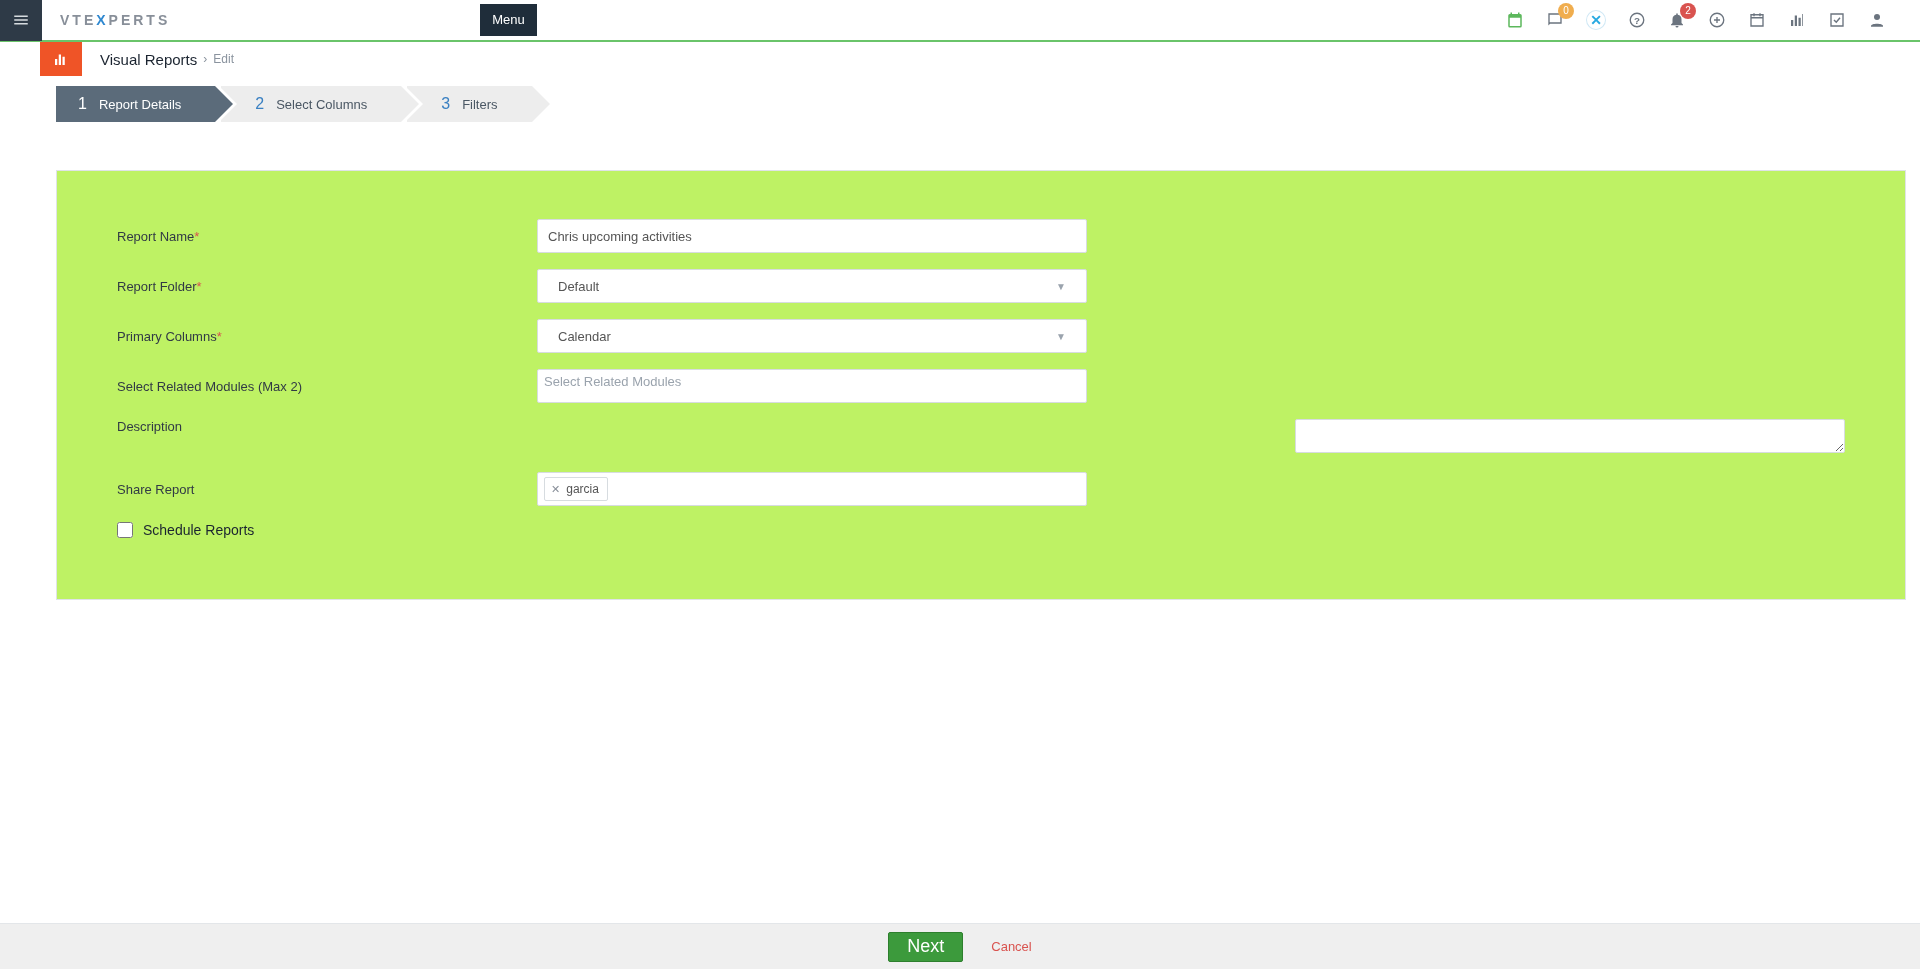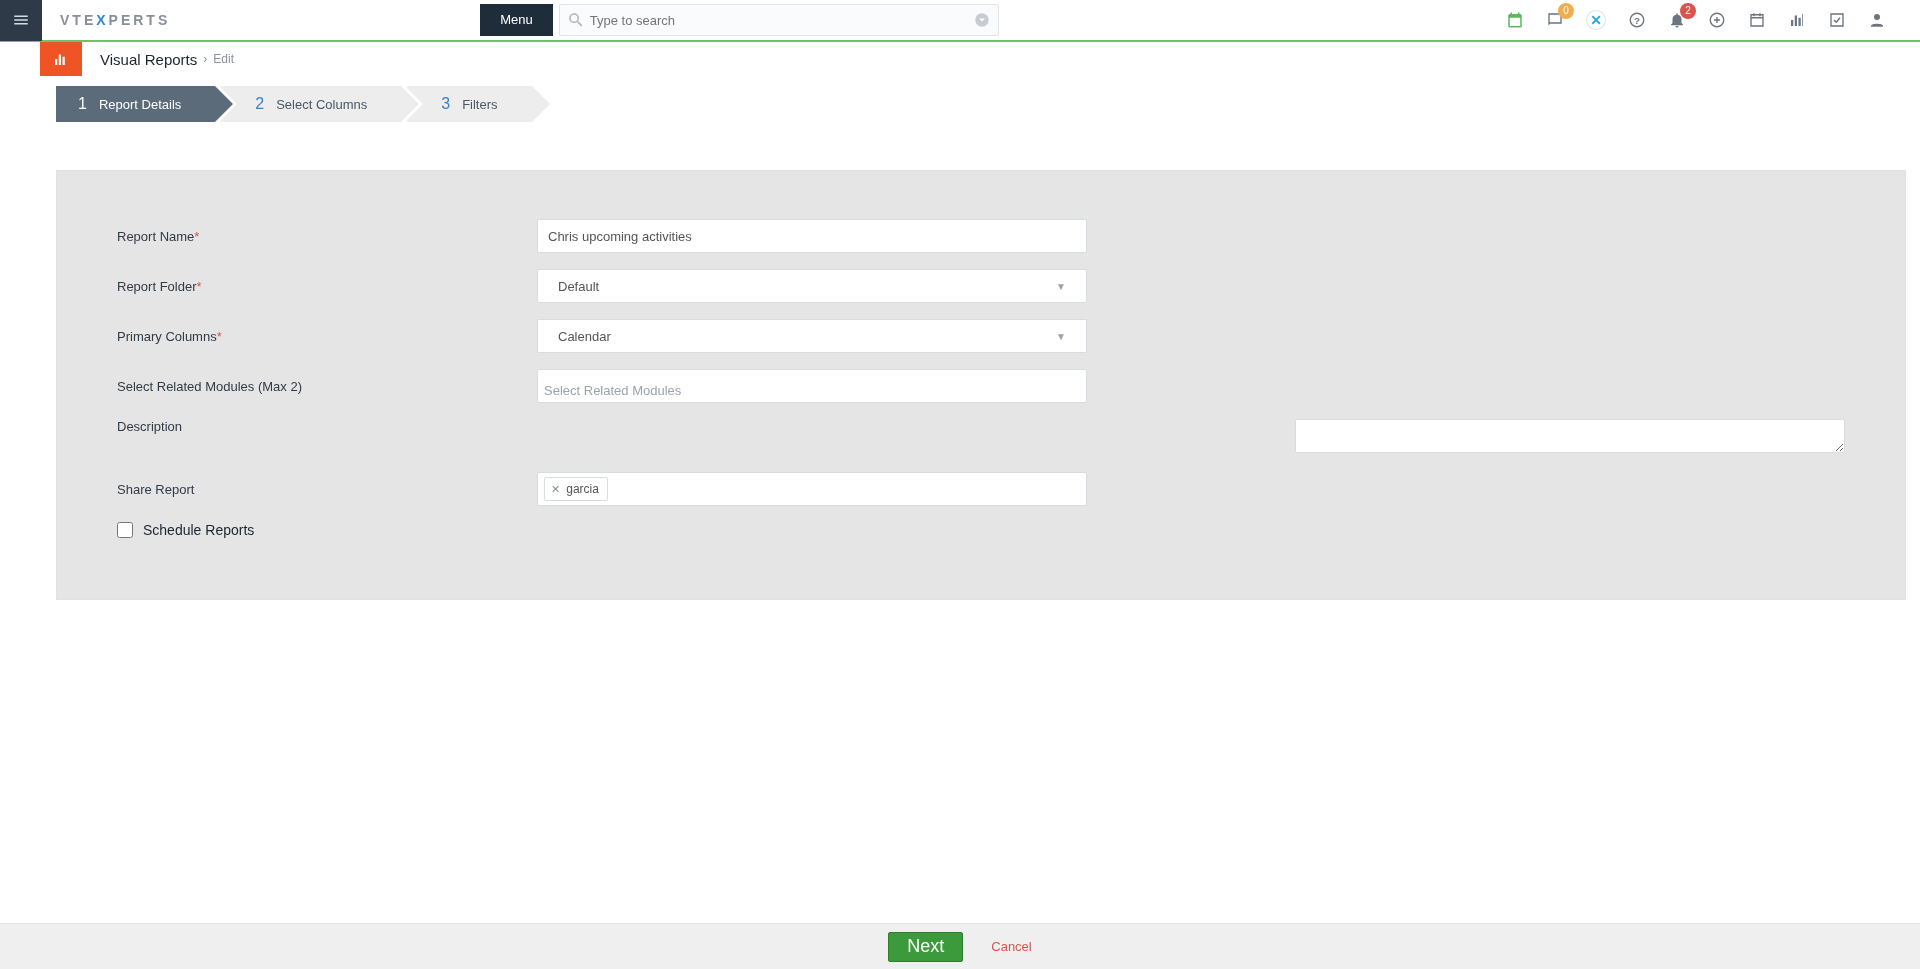--- a/index.html
+++ b/index.html
@@ -5,21 +5,21 @@
 * { box-sizing: border-box; margin: 0; padding: 0; }
 body { font-family: "Segoe UI", -apple-system, Helvetica, Arial, sans-serif; font-size: 13px; color: #333; background: #fff; width: 1920px; height: 969px; overflow: hidden; position: relative; }
 
 
 .topbar { height: 42px; background: #fff; display: flex; align-items: center; padding: 0 12px 0 0; border-bottom: 2px solid #6ac46a; }
 .hamburger { width: 42px; height: 42px; background: #2e3a47; display: flex; align-items: center; justify-content: center; cursor: pointer; }
 .hamburger svg { fill: #d7dce0; }
 .logo { margin-left: 18px; display: flex; align-items: center; height: 42px; }
 .logo-text { font-weight: 600; letter-spacing: 3px; font-size: 14px; color: #888f99; font-family: Liberation Sans, sans-serif;}
 .logo-x { color: #2f88d0; }
-.menu-btn { height: 32px; line-height: 32px; background: #1f2d3a; color: #fff; padding: 0 20px; font-size: 13px; cursor: pointer; margin-left: 60px;}
+.menu-btn { height: 32px; line-height: 32px; background: #1f2d3a; color: #fff; padding: 0 12px; font-size: 13px; cursor: pointer; margin-left: 60px;}
 .search-wrap { position: relative; margin-left: 6px; width: 440px; }
 .search-wrap input { width: 100%; height: 32px; border: 1px solid #e1e4e8; background: #fafbfc; padding: 0 34px 0 30px; font-size: 13px; color: #555; outline: none; border-radius: 2px;}
 .search-wrap .s-icon { position: absolute; left: 8px; top: 7px; color: #aeb5bd; }
 .search-wrap .s-arrow { position: absolute; right: 8px; top: 7px; color: #aeb5bd; }
 .topbar-right { margin-left: auto; display: flex; align-items: center; gap: 22px; padding-right: 22px;}
 .icon-slot { position: relative; cursor: pointer; color: #6b747f; display: flex; align-items: center; }
 .icon-slot svg { fill: #6b747f; }
 .badge { position: absolute; top: -8px; right: -10px; min-width: 16px; height: 16px; border-radius: 8px; color: #fff; font-size: 10px; line-height: 16px; text-align: center; padding: 0 3px;}
 .badge.yellow { background: #f0ad4e; }
 .badge.red { background: #d9534f; }
@@ -50,31 +50,31 @@
 .step .label { color: inherit; }
 .step:not(.active) .num { color:#3a80c2; font-weight:400;}
 .step:not(.active) .label { color:#4a5764;}
 
 .step::after { content:""; position:absolute; right:-18px; top:0; border-top:18px solid transparent; border-bottom:18px solid transparent; border-left:18px solid #ededed; z-index:2;}
 .step.active::after { border-left-color:#5b6b7a; }
 .step::before { content:""; position:absolute; right:-22px; top:-2px; border-top:20px solid transparent; border-bottom:20px solid transparent; border-left:20px solid #fff; z-index:1;}
 .step:first-child { padding-left:22px; }
 
 
-.panel { border:1px solid #dfe3e7; padding:48px 60px 60px; min-height:430px; background:#e5e5e5;margin-top:48px;}
+.panel { border:1px solid #dfe3e7; padding:48px 60px 60px; min-height:430px; background:#bef264;margin-top:48px;}
 .form-row { display:flex; align-items:center; margin-bottom:16px; }
 .form-row.align-top { align-items:flex-start;justify-content:space-between; }
 .col-label { width:420px; color:#313a45; font-size:13px; }
 .col-field { width:550px;border-radius:15px; }
 .req { color:#d9534f; }
 .text-input { width:100%; height:34px; border:1px solid #d7dce0; border-radius:2px; padding:0 10px; font-size:13px; color:#555; outline:none;}
 .select2 { width:100%; height:34px; border:1px solid #d7dce0; border-radius:2px; padding:0 20px; font-size:13px; color:#555; display:flex; align-items:center; justify-content:space-between; background:#fff; cursor:pointer;}
 .select2 .caret{ color:#9aa3ad; font-size:10px;}
 .multi { width:100%; min-height:34px; border:1px solid #d7dce0; border-radius:2px; padding:4px 6px; font-size:13px; color:#555; background:#fff;}
-.multi.placeholder { color:#9aa3ad; display:flex; align-items:flex-end; }
+.multi.placeholder { color:#9aa3ad; display:flex; align-items:flex-start; }
 .textarea { width:100%; height:34px; border:1px solid #d7dce0; border-radius:2px; padding:6px 10px; font-size:13px; resize:both; background:#fff;}
 .chip-wrap { width:100%; min-height:34px; border:1px solid #d7dce0; border-radius:2px; padding:4px 6px; display:flex; flex-wrap:wrap; gap:4px; background:#fff;}
 .chip { display:inline-flex; align-items:center; border:1px solid #d7dce0; border-radius:2px; padding:2px 8px 2px 6px; font-size:12px; color:#555; gap:6px;}
 .chip .x{ cursor:pointer; color:#888f99; font-size:11px;}
 .check-row { display:flex; align-items:center; gap:10px; margin-top:12px; margin-left:0;}
 .check-row input{ width:16px; height:16px;}
 .check-row label{ font-size:14px; color:#1b2430;}
 
 
 .footer { position:absolute; left:0; right:0; bottom:0; height:46px; background:#efefef; border-top:1px solid #e3e6e9; display:flex; align-items:center; justify-content:center; gap:28px;}
@@ -93,34 +93,20 @@
         <path d="M3 6h18v2H3V6zm0 5h18v2H3v-2zm0 5h18v2H3v-2z"></path>
       </svg>
   </div>
   <div class="logo">
     <span class="logo-text">
       <span>VTE</span><span class="logo-x">X</span><span>PERTS</span>
     </span>
   </div>
   <div style="width:250px"></div>
   <div class="menu-btn">Menu</div>
-  <div class="search-wrap">
-    <span class="s-icon">
-      <svg viewBox="0 0 24 24">
-          <path fill="#aeb5bd" d="M15.5 14h-.8l-.3-.3a6.5 6.5 0 10-.7.7l.3.3v.8l5 5 1.5-1.5-5-5zm-6 0a4.5 4.5 0 110-9 4.5 4.5 0 010 9z"></path>
-        </svg>
-    </span>
-    <input type="text" placeholder="Type to search" style="">
-    <span class="s-arrow">
-      <svg viewBox="0 0 24 24">
-          <circle cx="12" cy="12" r="9" fill="#c6ccd3"></circle>
-          <path fill="#fff" d="M8 10l4 4 4-4z"></path>
-        </svg>
-    </span>
-  </div>
 
   <div class="topbar-right">
     <span class="icon-slot icon-green">
       <svg viewBox="0 0 24 24">
           <path d="M19 4h-1V2h-2v2H8V2H6v2H5a2 2 0 00-2 2v14a2 2 0 002 2h14a2 2 0 002-2V6a2 2 0 00-2-2zm0 16H5V9h14v11z"></path>
         </svg>
     </span>
     <span class="icon-slot">
       <svg viewBox="0 0 24 24">
           <path d="M4 4h16v12H5.2L4 17.2V4z" fill="none" stroke="#6b747f" stroke-width="1.8"></path>

